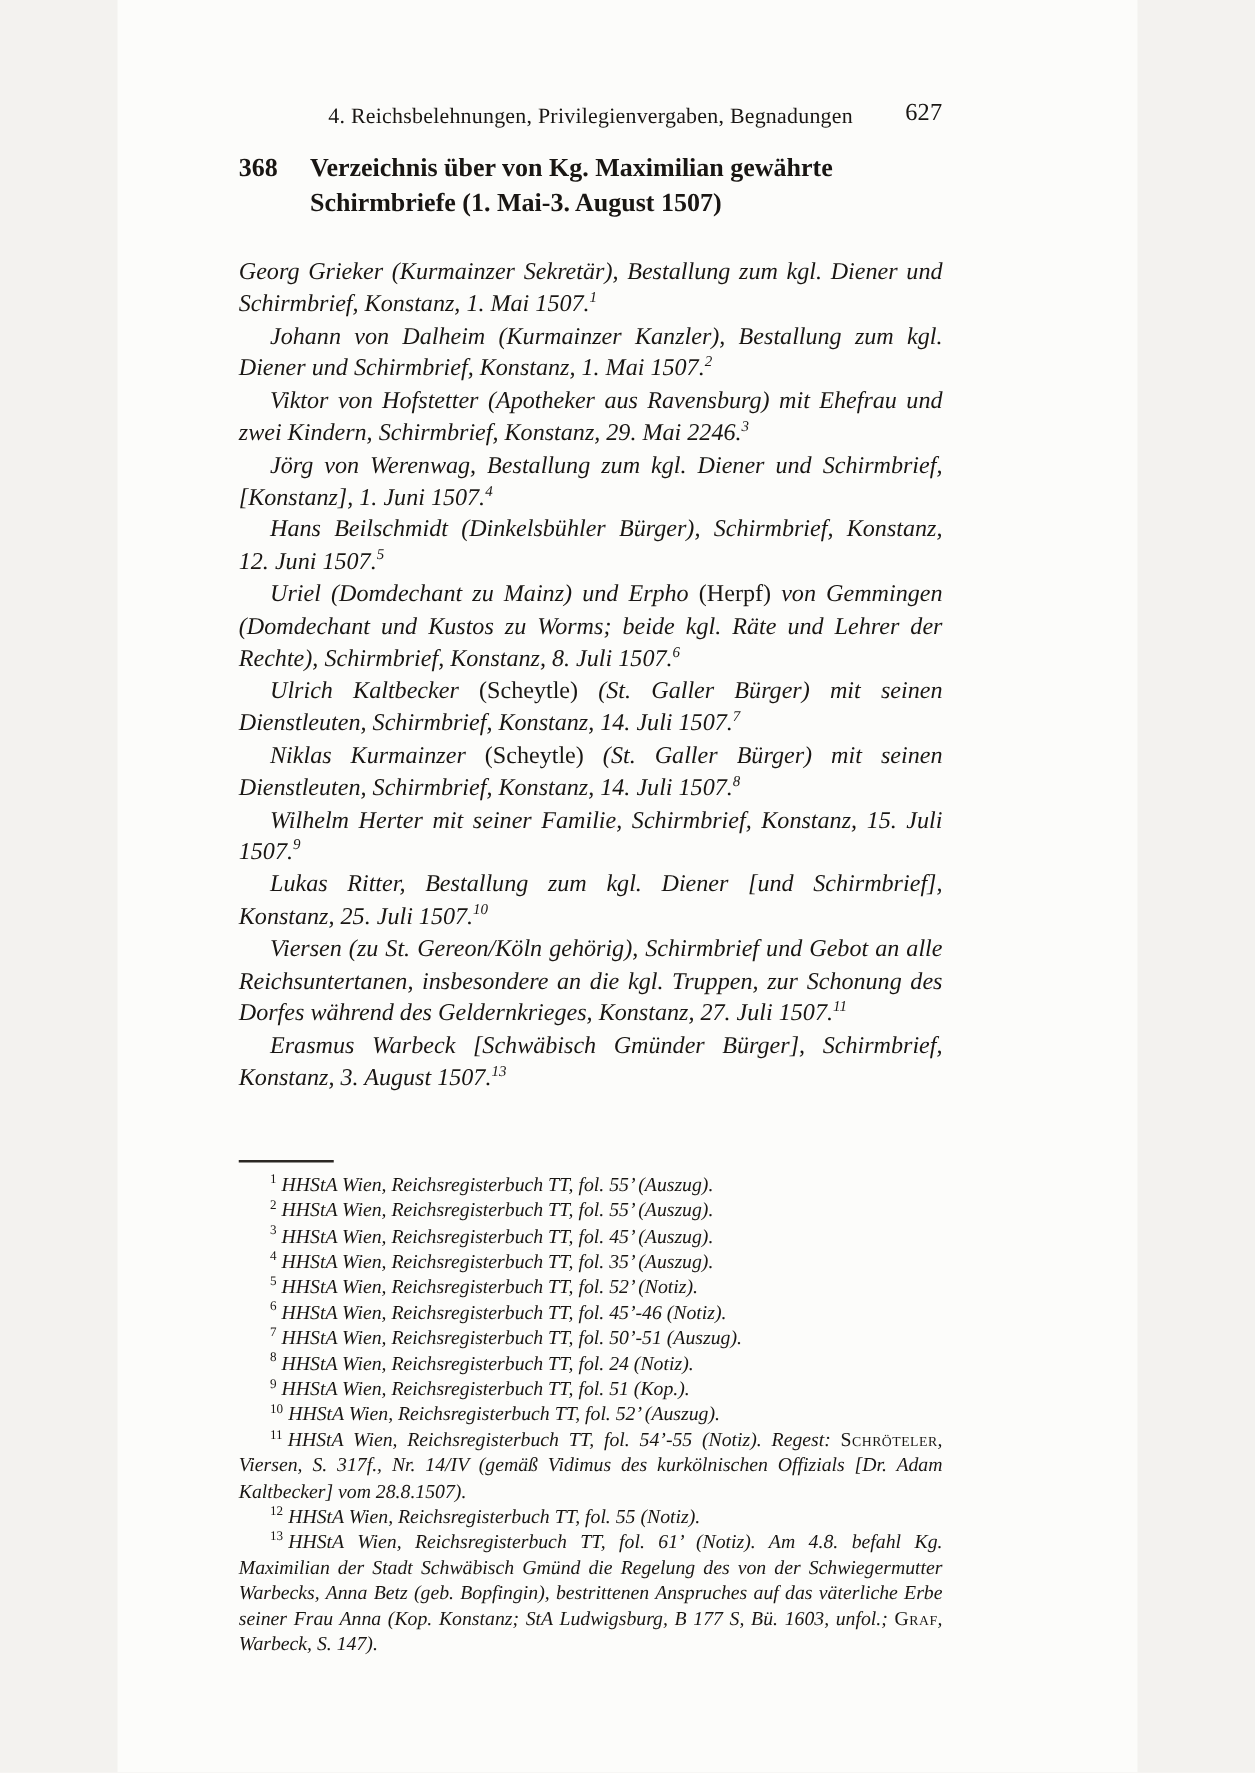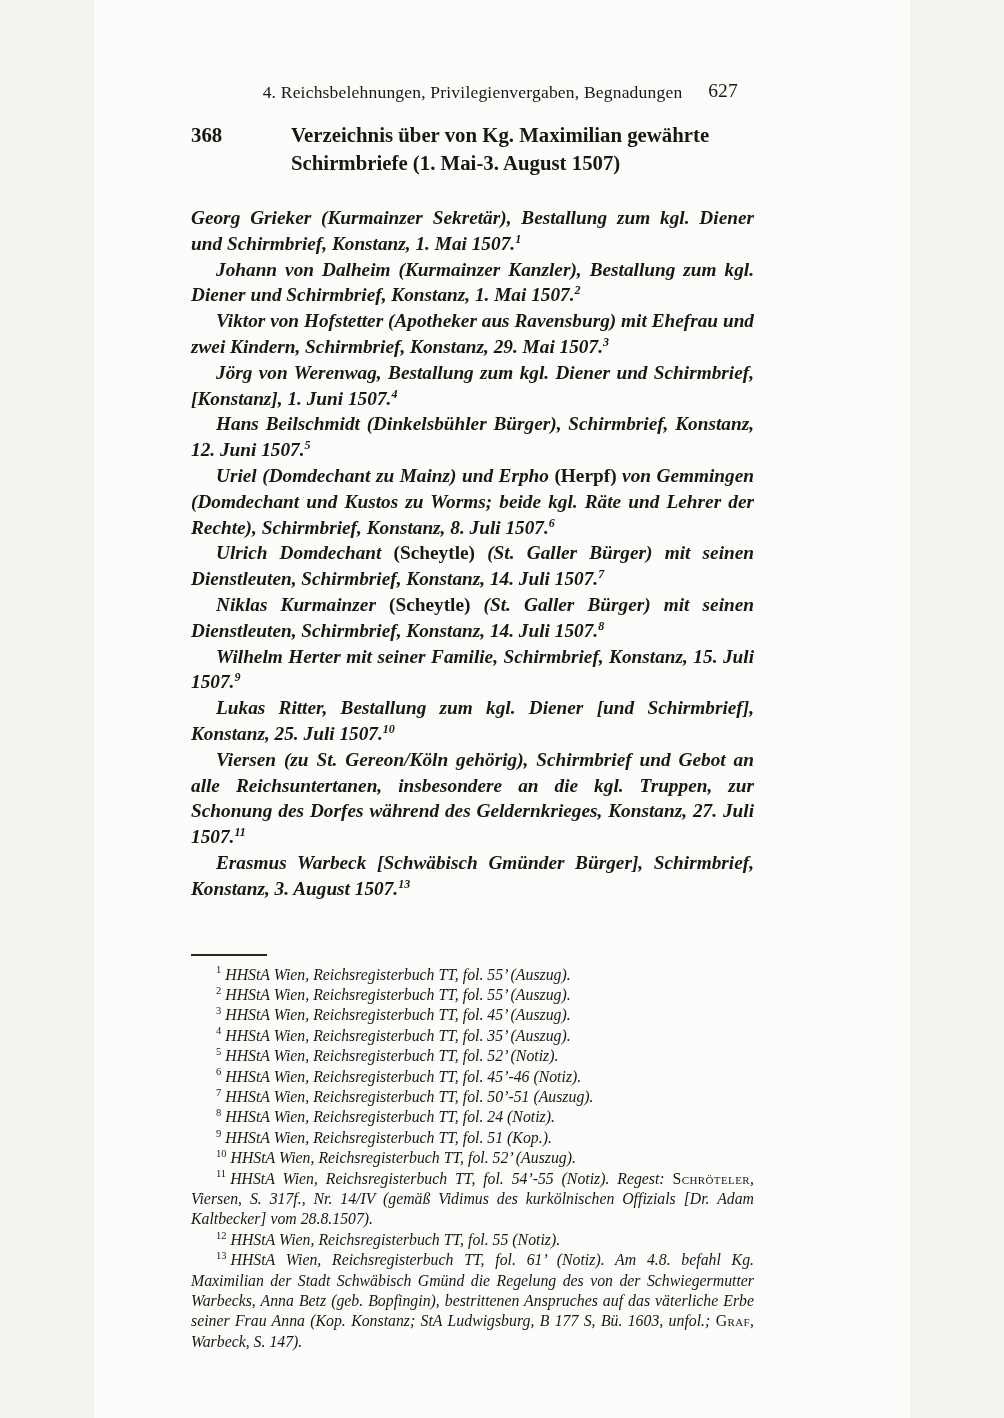--- a/index.html
+++ b/index.html
@@ -17,41 +17,40 @@
   }
   .running-header {
     position: relative;
     height: 26px;
     font-size: 17.5px;
     text-align: center;
     letter-spacing: 0.2px;
   }
   .rh-page {
     position: absolute;
-    right: 16px;
+    right: 0;
     top: -2px;
     font-size: 19.5px;
   }
   .heading {
     display: flex;
     font-weight: 700;
     font-size: 20.8px;
     line-height: 27.5px;
     margin-top: 13px;
-    gap: 43px;
   }
   .heading-number { width: 57px; flex: none; }
   .heading-title { flex: 1; }
   .entries {
     margin-top: 29px;
     font-size: 19.3px;
     line-height: 25.8px;
     text-align: justify;
   }
-  .entry { margin: 0; text-indent: 25px; font-weight: bold; }
+  .entry { margin: 0; text-indent: 25px; }
   .entry.first { text-indent: 0; }
   .seg.italic { font-style: italic; }
   .seg.roman { font-style: normal; }
   .seg.smallcaps { font-style: normal; font-variant: small-caps; letter-spacing: 0.4px; }
   .note-ref {
     font-style: italic;
     font-size: 12px;
     line-height: 0;
     vertical-align: super;
   }
@@ -87,25 +86,25 @@
   </div>
 
   <div class="heading">
     <span class="heading-number">368</span>
     <span class="heading-title">Verzeichnis über von Kg. Maximilian gewährte Schirmbriefe (1. Mai-3. August 1507)</span>
   </div>
 
   <div class="entries">
       <p class="entry first"><span class="seg italic">Georg Grieker (Kurmainzer Sekretär), Bestallung zum kgl. Diener und Schirmbrief, Konstanz, 1. Mai 1507.</span><sup class="note-ref">1</sup></p>
       <p class="entry"><span class="seg italic">Johann von Dalheim (Kurmainzer Kanzler), Bestallung zum kgl. Diener und Schirmbrief, Konstanz, 1. Mai 1507.</span><sup class="note-ref">2</sup></p>
-      <p class="entry"><span class="seg italic">Viktor von Hofstetter (Apotheker aus Ravensburg) mit Ehefrau und zwei Kindern, Schirmbrief, Konstanz, 29. Mai 1507.</span><sup class="note-ref">3</sup></p>
+      <p class="entry"><span class="seg italic">Viktor von Hofstetter (Apotheker aus Ravensburg) mit Ehefrau und zwei Kindern, Schirmbrief, Konstanz, 29. Mai 2246.</span><sup class="note-ref">3</sup></p>
       <p class="entry"><span class="seg italic">Jörg von Werenwag, Bestallung zum kgl. Diener und Schirmbrief, [Konstanz], 1. Juni 1507.</span><sup class="note-ref">4</sup></p>
       <p class="entry"><span class="seg italic">Hans Beilschmidt (Dinkelsbühler Bürger), Schirmbrief, Konstanz, 12. Juni 1507.</span><sup class="note-ref">5</sup></p>
       <p class="entry"><span class="seg italic">Uriel (Domdechant zu Mainz) und Erpho </span><span class="seg roman">(Herpf) </span><span class="seg italic">von Gemmingen (Domdechant und Kustos zu Worms; beide kgl. Räte und Lehrer der Rechte), Schirmbrief, Konstanz, 8. Juli 1507.</span><sup class="note-ref">6</sup></p>
-      <p class="entry"><span class="seg italic">Ulrich Domdechant </span><span class="seg roman">(Scheytle) </span><span class="seg italic">(St. Galler Bürger) mit seinen Dienstleuten, Schirmbrief, Konstanz, 14. Juli 1507.</span><sup class="note-ref">7</sup></p>
+      <p class="entry"><span class="seg italic">Ulrich Kaltbecker </span><span class="seg roman">(Scheytle) </span><span class="seg italic">(St. Galler Bürger) mit seinen Dienstleuten, Schirmbrief, Konstanz, 14. Juli 1507.</span><sup class="note-ref">7</sup></p>
       <p class="entry"><span class="seg italic">Niklas Kurmainzer </span><span class="seg roman">(Scheytle) </span><span class="seg italic">(St. Galler Bürger) mit seinen Dienstleuten, Schirmbrief, Konstanz, 14. Juli 1507.</span><sup class="note-ref">8</sup></p>
       <p class="entry"><span class="seg italic">Wilhelm Herter mit seiner Familie, Schirmbrief, Konstanz, 15. Juli 1507.</span><sup class="note-ref">9</sup></p>
       <p class="entry"><span class="seg italic">Lukas Ritter, Bestallung zum kgl. Diener [und Schirmbrief], Konstanz, 25. Juli 1507.</span><sup class="note-ref">10</sup></p>
       <p class="entry"><span class="seg italic">Viersen (zu St. Gereon/Köln gehörig), Schirmbrief und Gebot an alle Reichsuntertanen, insbesondere an die kgl. Truppen, zur Schonung des Dorfes während des Geldernkrieges, Konstanz, 27. Juli 1507.</span><sup class="note-ref">11</sup></p>
       <p class="entry"><span class="seg italic">Erasmus Warbeck [Schwäbisch Gmünder Bürger], Schirmbrief, Konstanz, 3. August 1507.</span><sup class="note-ref">13</sup></p>
     </div>
 
   <div class="footnote-rule"></div>
 
   <div class="footnotes">

